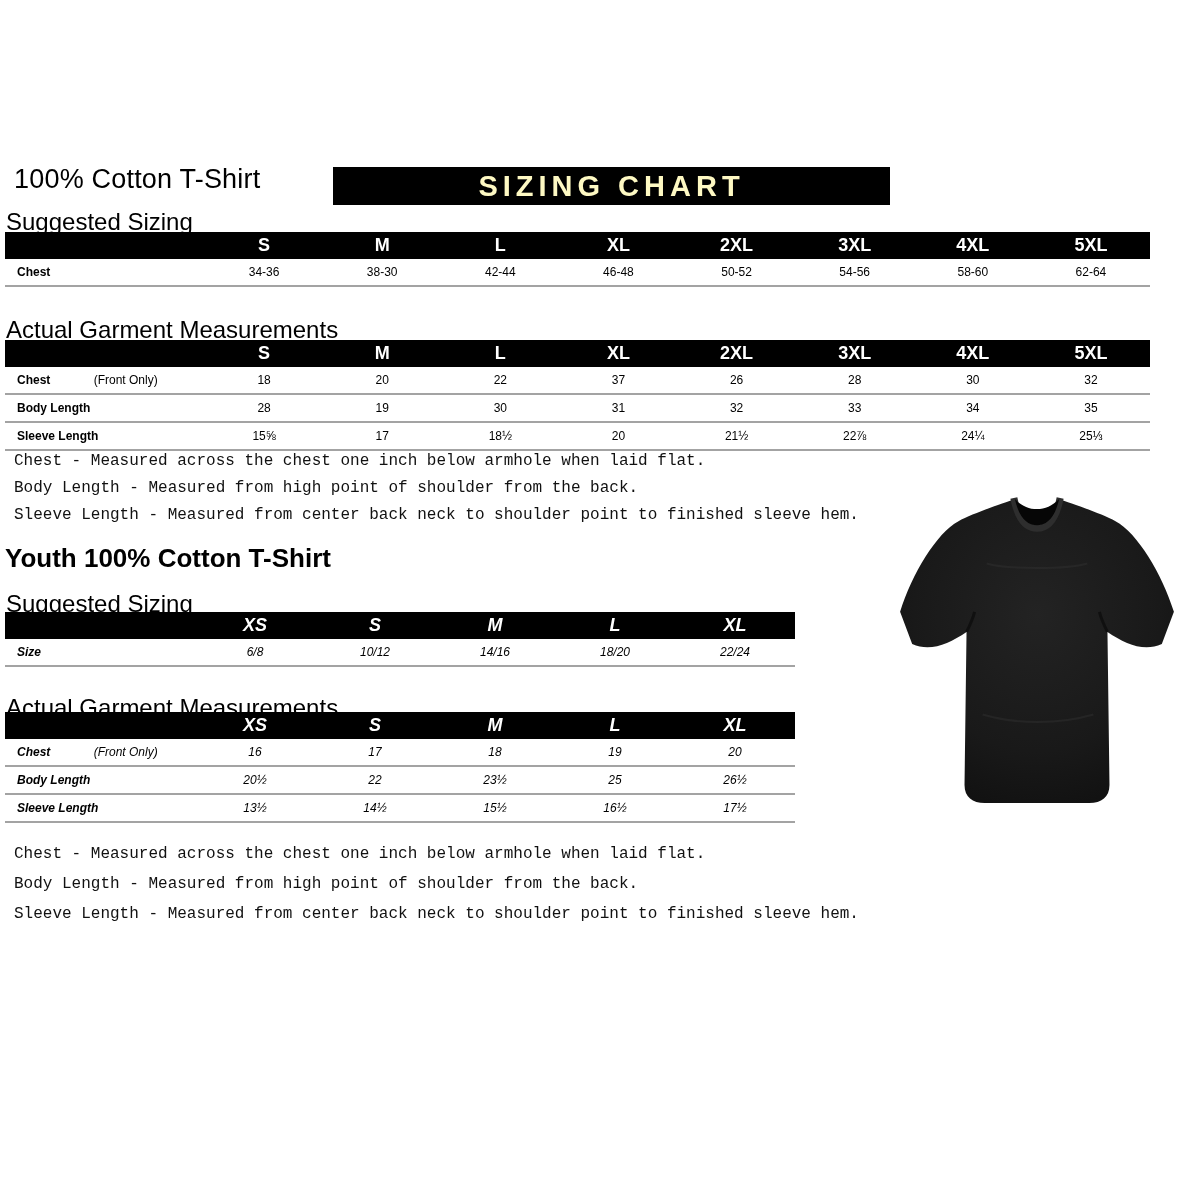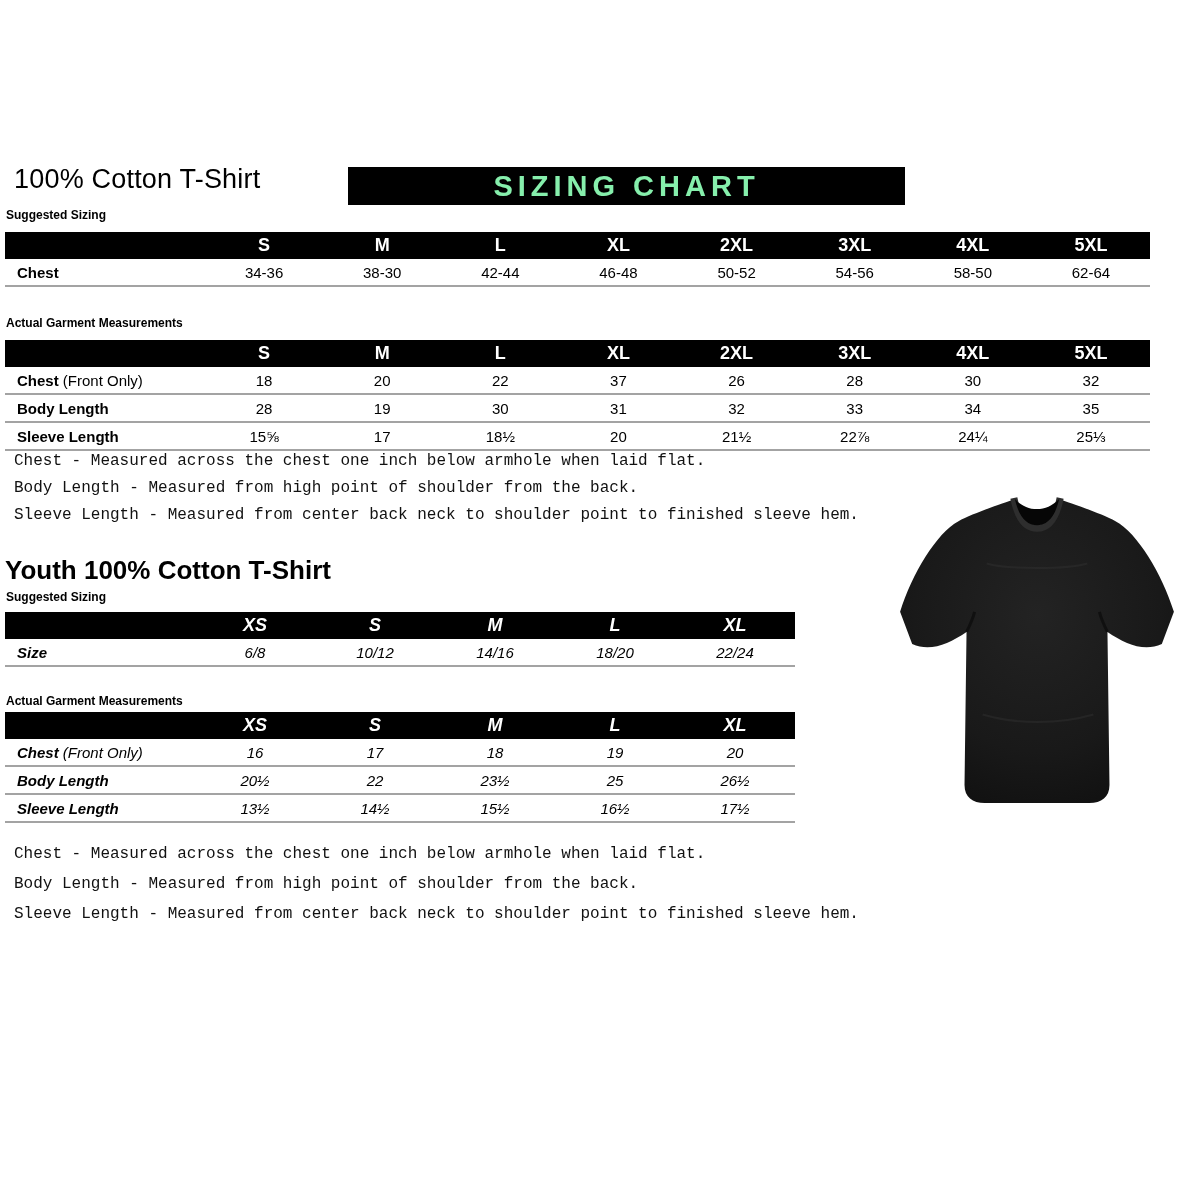--- a/index.html
+++ b/index.html
@@ -1,46 +1,46 @@
 <!DOCTYPE html>
 <html><head>
 <meta charset="utf-8">
 <style>
   html,body{margin:0;padding:0;background:#fff;}
   body{width:1200px;height:1200px;overflow:hidden;font-family:"Liberation Sans",sans-serif;color:#000;}
   .page{position:relative;width:1200px;height:1200px;background:#fff;}
   .abs{position:absolute;}
 
   #adult-title{left:14px;top:164px;font-size:27px;font-weight:400;letter-spacing:.2px;}
-  #banner{left:348px;top:167px;width:557px;height:38px;background:#000;color:#86efac;
+  #banner{left:333px;top:167px;width:557px;height:38px;background:#000;color:#fef9c3;
           font-size:29px;font-weight:700;letter-spacing:5px;
           display:flex;align-items:center;justify-content:center;}
-  #youth-title{left:5px;top:543px;font-size:26px;font-weight:700;margin-top:12px;}
-
-  .section-label{font-size:12px;font-weight:bold;}
+  #youth-title{left:5px;top:543px;font-size:26px;font-weight:700;}
+
+  .section-label{font-size:24px;}
   #adult-suggested-label{left:6px;top:208px;}
   #adult-garment-label{left:6px;top:316px;}
   #youth-suggested-label{left:6px;top:590px;}
   #youth-garment-label{left:6px;top:694px;}
 
   .table{position:absolute;left:5px;}
   #adult-suggested-table,#adult-garment-table{width:1145px;}
   #adult-suggested-table{top:232px;}
   #adult-garment-table{top:340px;}
   #youth-suggested-table,#youth-garment-table{width:790px;font-style:italic;}
   #youth-suggested-table{top:612px;}
   #youth-garment-table{top:712px;}
 
   .t-row{display:flex;align-items:center;}
   .t-head{background:#000;color:#fff;height:27px;font-weight:700;font-size:18px;}
-  .t-data{height:26px;border-bottom:2px solid #a3a3a3;font-size:15px;}
+  .t-data{height:26px;border-bottom:2px solid #a3a3a3;font-size:12px;}
   .t-label{width:200px;padding-left:12px;box-sizing:border-box;font-weight:700;}
   .youth .t-label{width:190px;}
   .t-cell{flex:1;text-align:center;}
-  .suffix{font-weight:400;}
+  .suffix{font-weight:400;padding-left:40px;}
 
   .notes{position:absolute;left:14px;font-size:16px;color:#111;font-family:Liberation Mono, monospace;}
   .notes p{margin:0 0 9px 0;}
   #adult-notes{top:452px;}
   #youth-notes{top:845px;}
   #youth-notes p{margin:0 0 12px 0;}
 
   #tshirt{left:886px;top:468px;width:302px;height:352px;}
 </style>
 </head>
@@ -66,21 +66,21 @@
       <div class="t-cell">5XL</div>
     </div>
     <div class="t-row t-data">
       <div class="t-label">Chest</div>
       <div class="t-cell">34-36</div>
       <div class="t-cell">38-30</div>
       <div class="t-cell">42-44</div>
       <div class="t-cell">46-48</div>
       <div class="t-cell">50-52</div>
       <div class="t-cell">54-56</div>
-      <div class="t-cell">58-50</div>
+      <div class="t-cell">58-60</div>
       <div class="t-cell">62-64</div>
     </div>
   </div>
 
   <div class="abs section-label" id="adult-garment-label">Actual Garment Measurements</div>
 
   <div class="table" id="adult-garment-table">
     <div class="t-row t-head">
       <div class="t-label"></div>
       <div class="t-cell">S</div>

